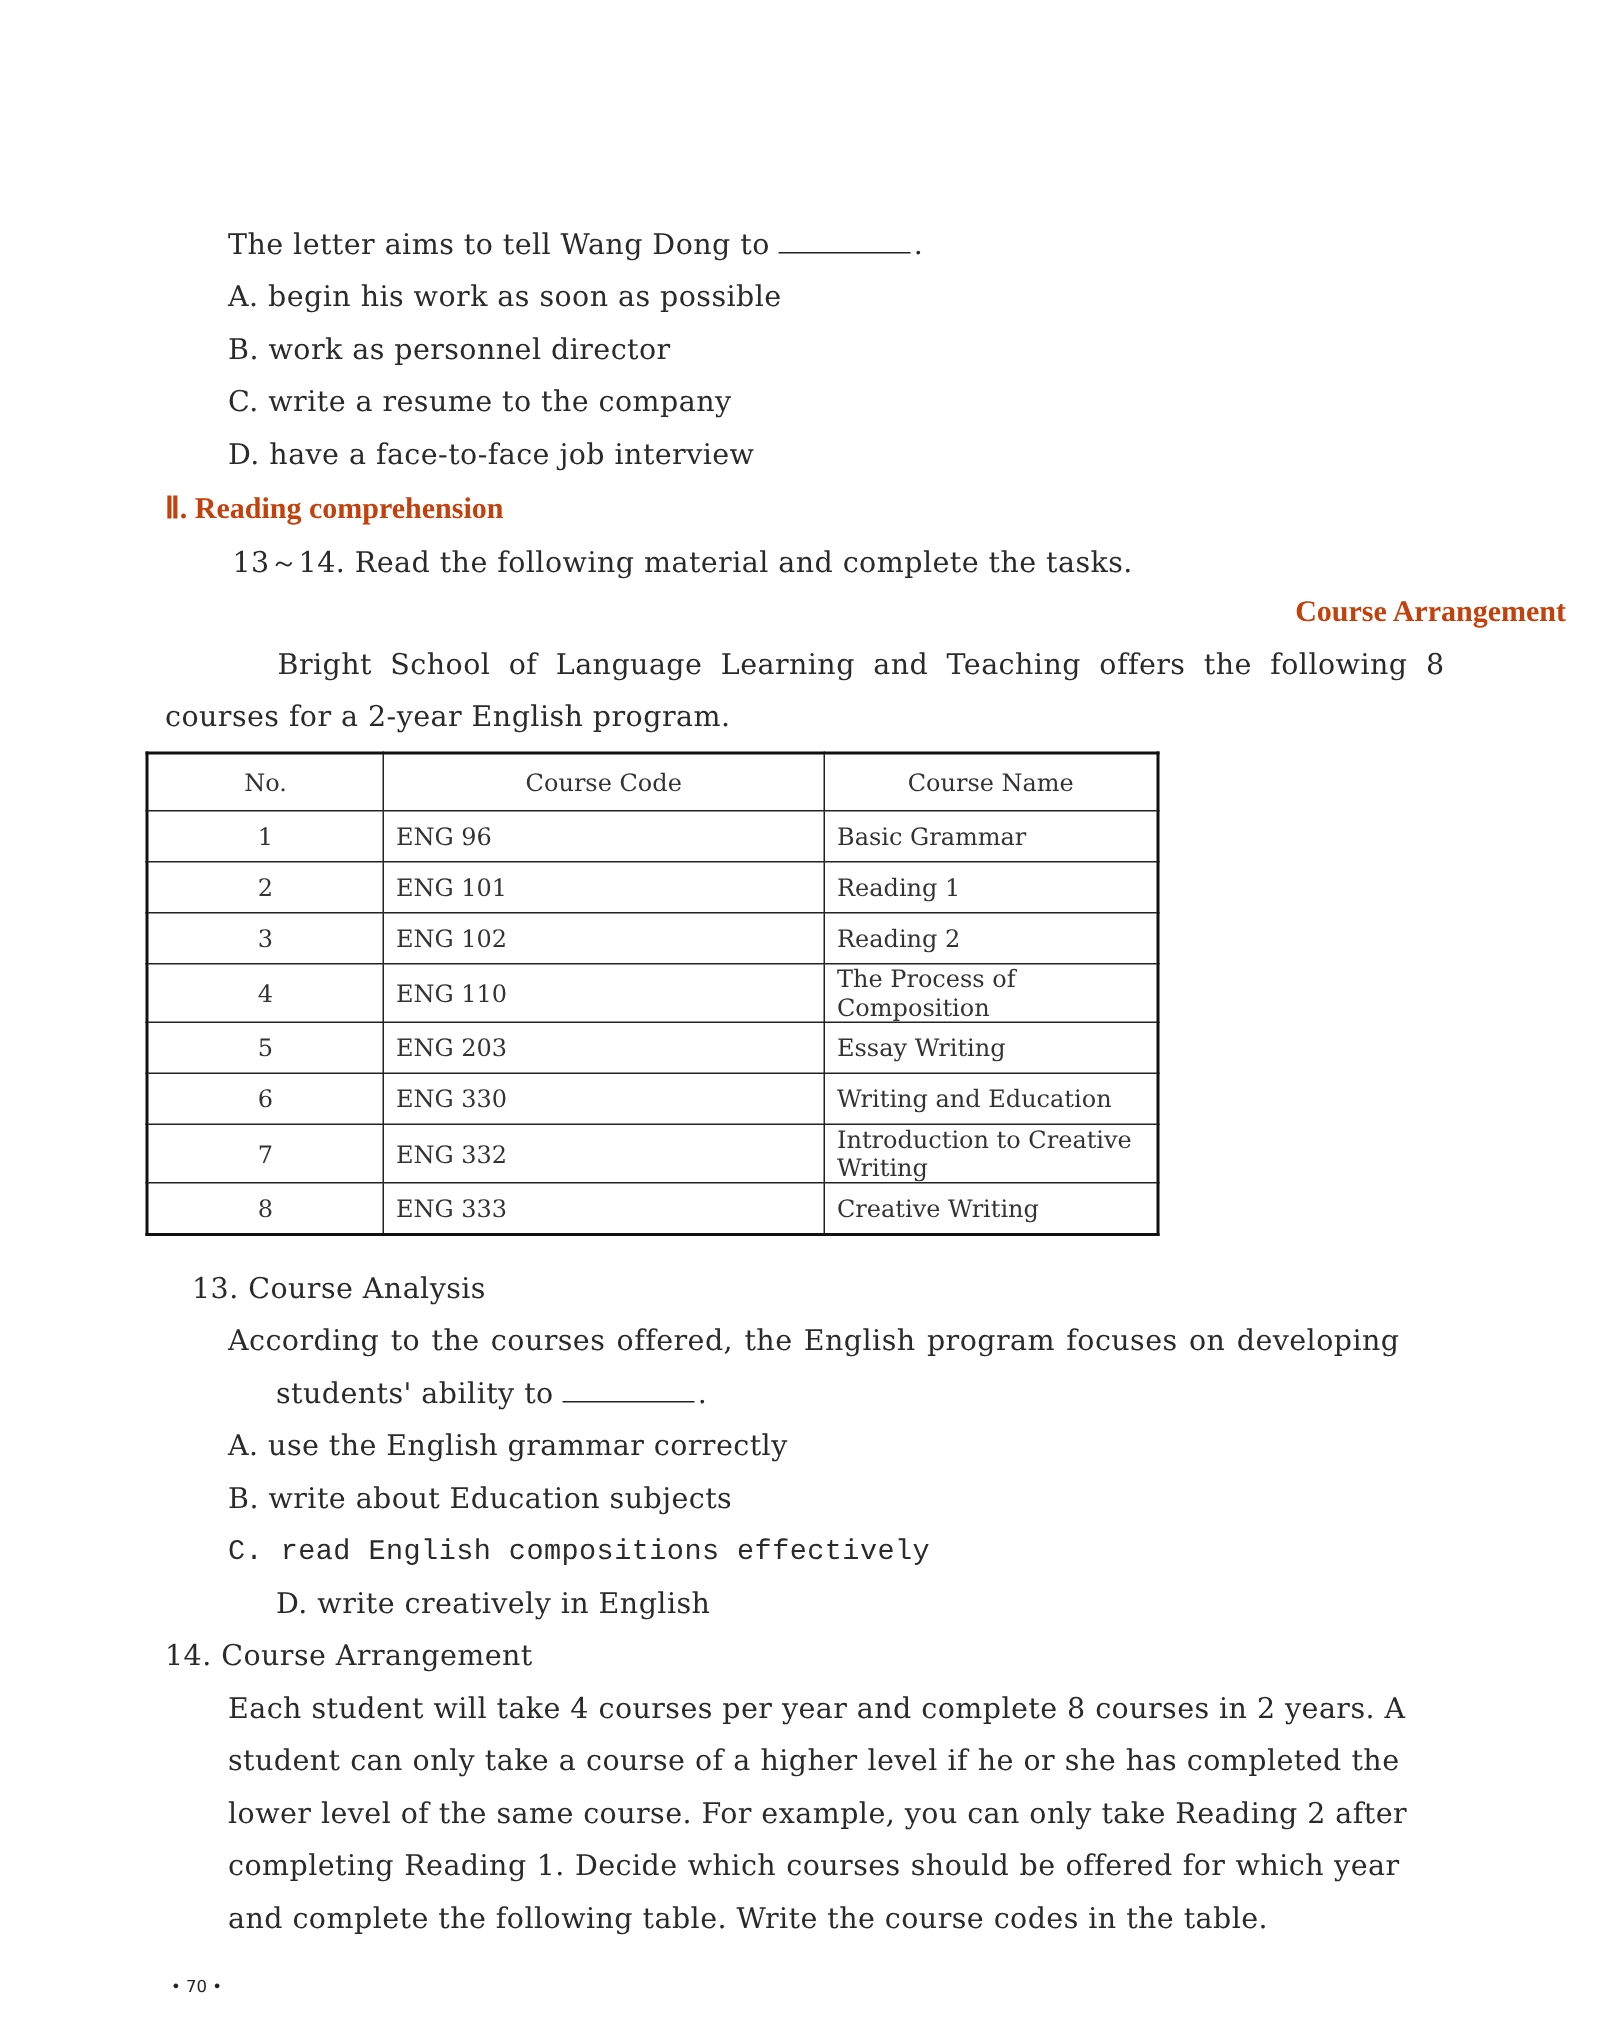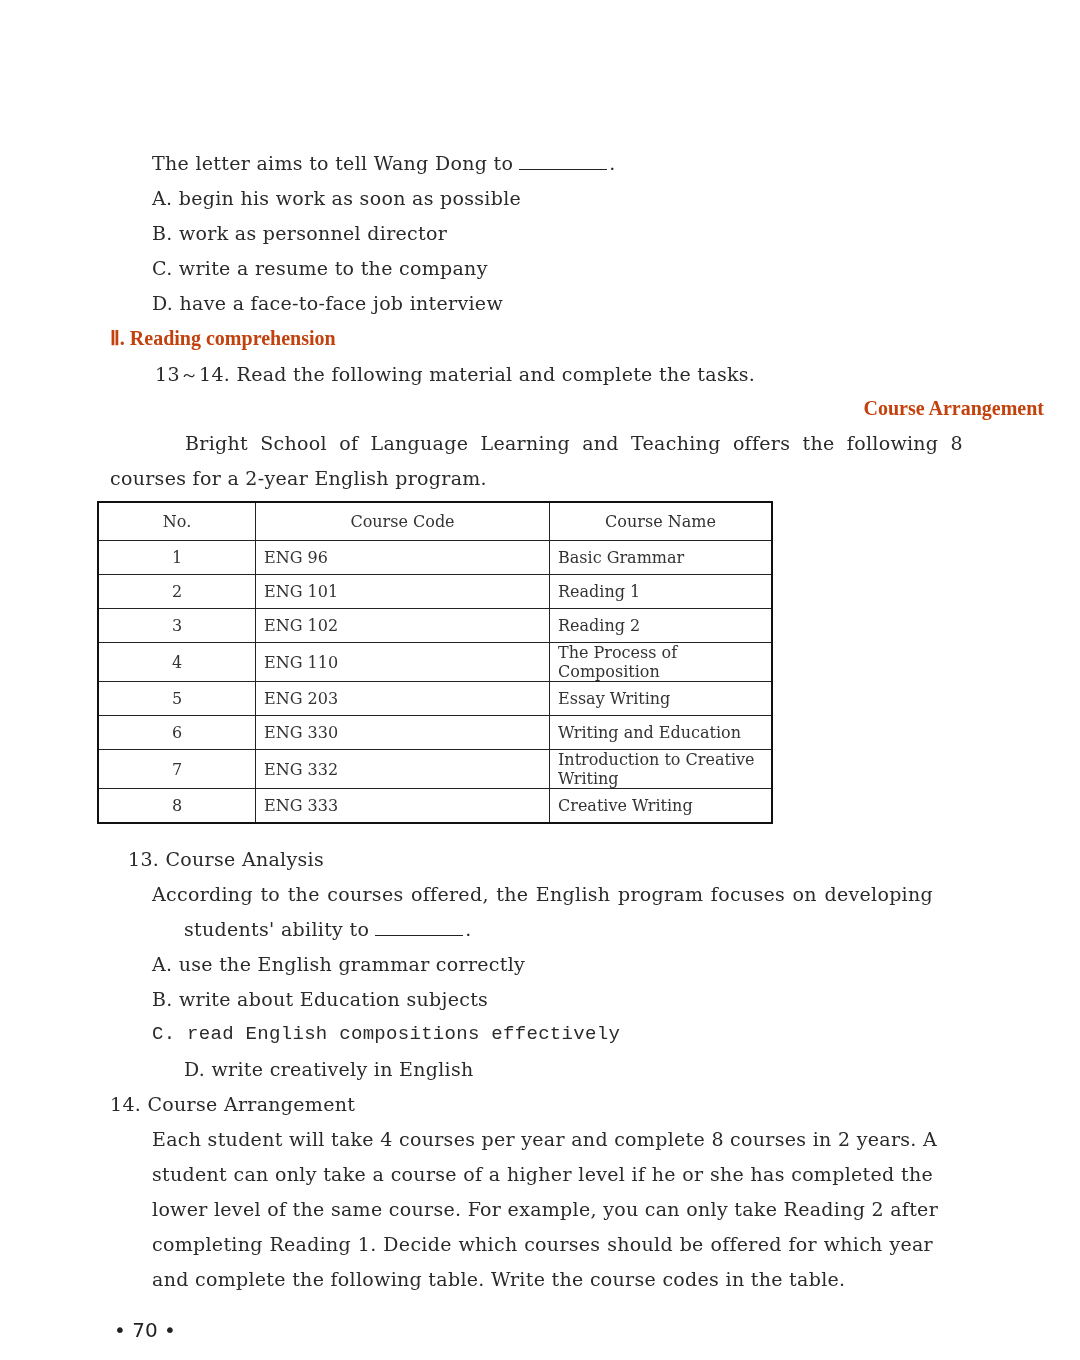--- a/index.html
+++ b/index.html
@@ -15,21 +15,21 @@
   table.courses {
     position: absolute; left: 97px; top: 501px; width: 676px; border-collapse: collapse;
     border: 2.5px solid #111; font-size: 16px; color: #333;
   }
   table.courses td, table.courses th {
     border: 1.6px solid #222; height: 33px; padding: 0 8px; font-weight: normal;
   }
   table.courses th { height: 37px; text-align: center; }
   td.c-no { text-align: center; width: 140px; }
   td.c-code { width: 277px; }
-  .pagenum { position: absolute; left: 114px; top: 1318px; font-family: "DejaVu Sans", sans-serif; font-size: 20px; color: #222; }
+  .pagenum { position: absolute; left: 114px; top: 1318px; font-family: "DejaVu Sans", sans-serif; font-size: 11px; color: #222; }
 </style>
 </head>
 <body>
 
 <div class="line" style="left:152px; top:152px;">
   <span>The letter aims to tell Wang Dong to</span><span class="blank"></span><span>.</span>
 </div>
 <div class="line" style="left:152px; top:187px;">
   <span>A.</span>&nbsp;<span>begin his work as soon as possible</span>
 </div>

